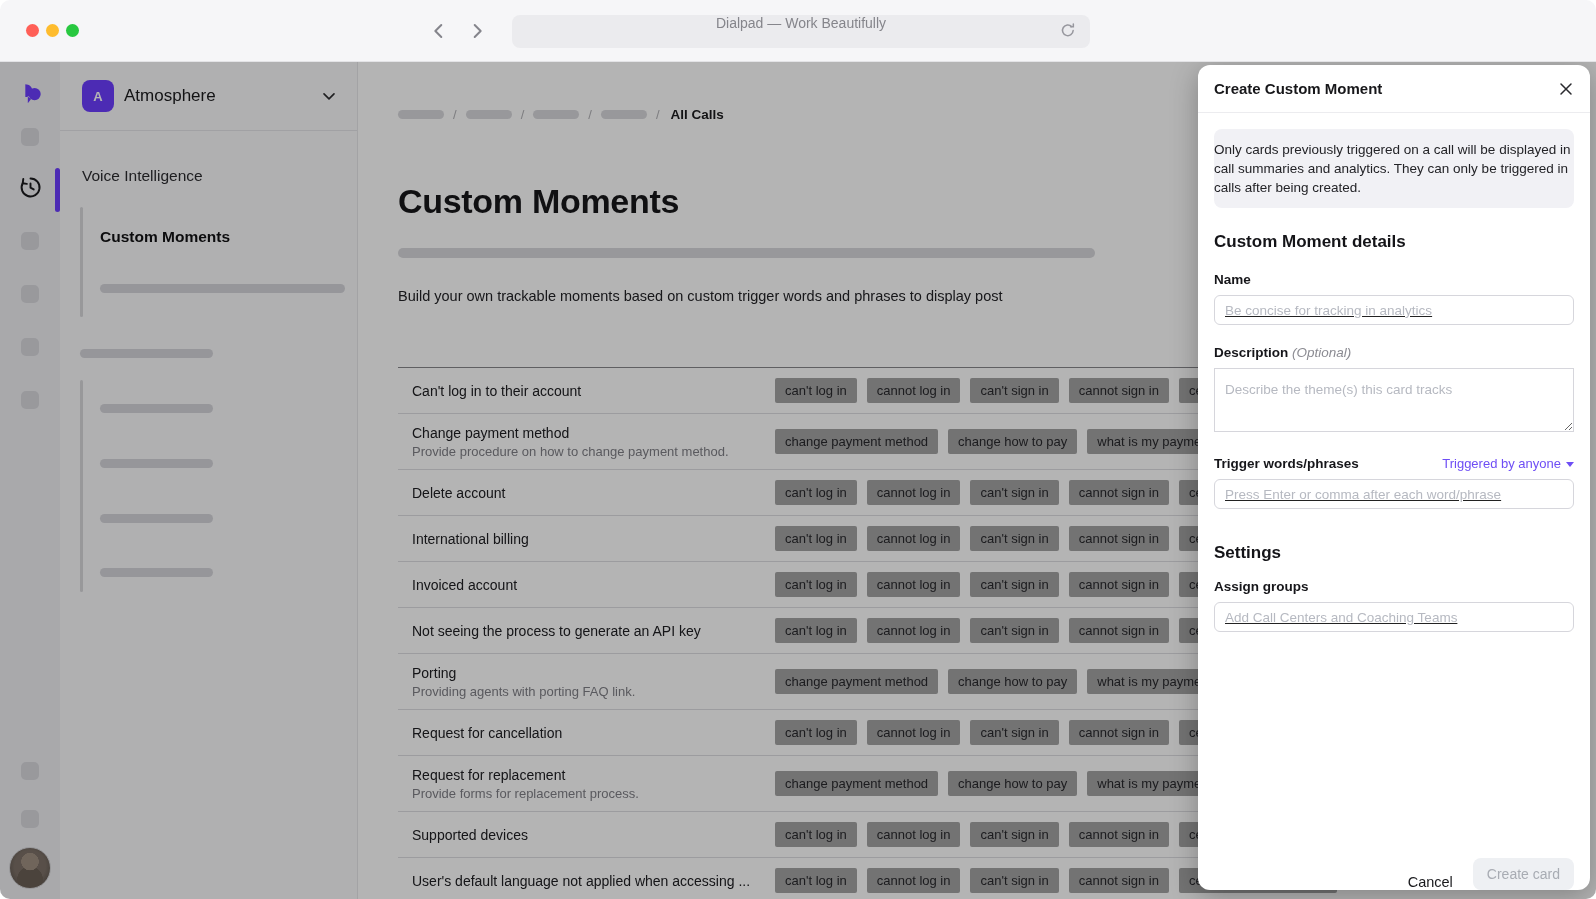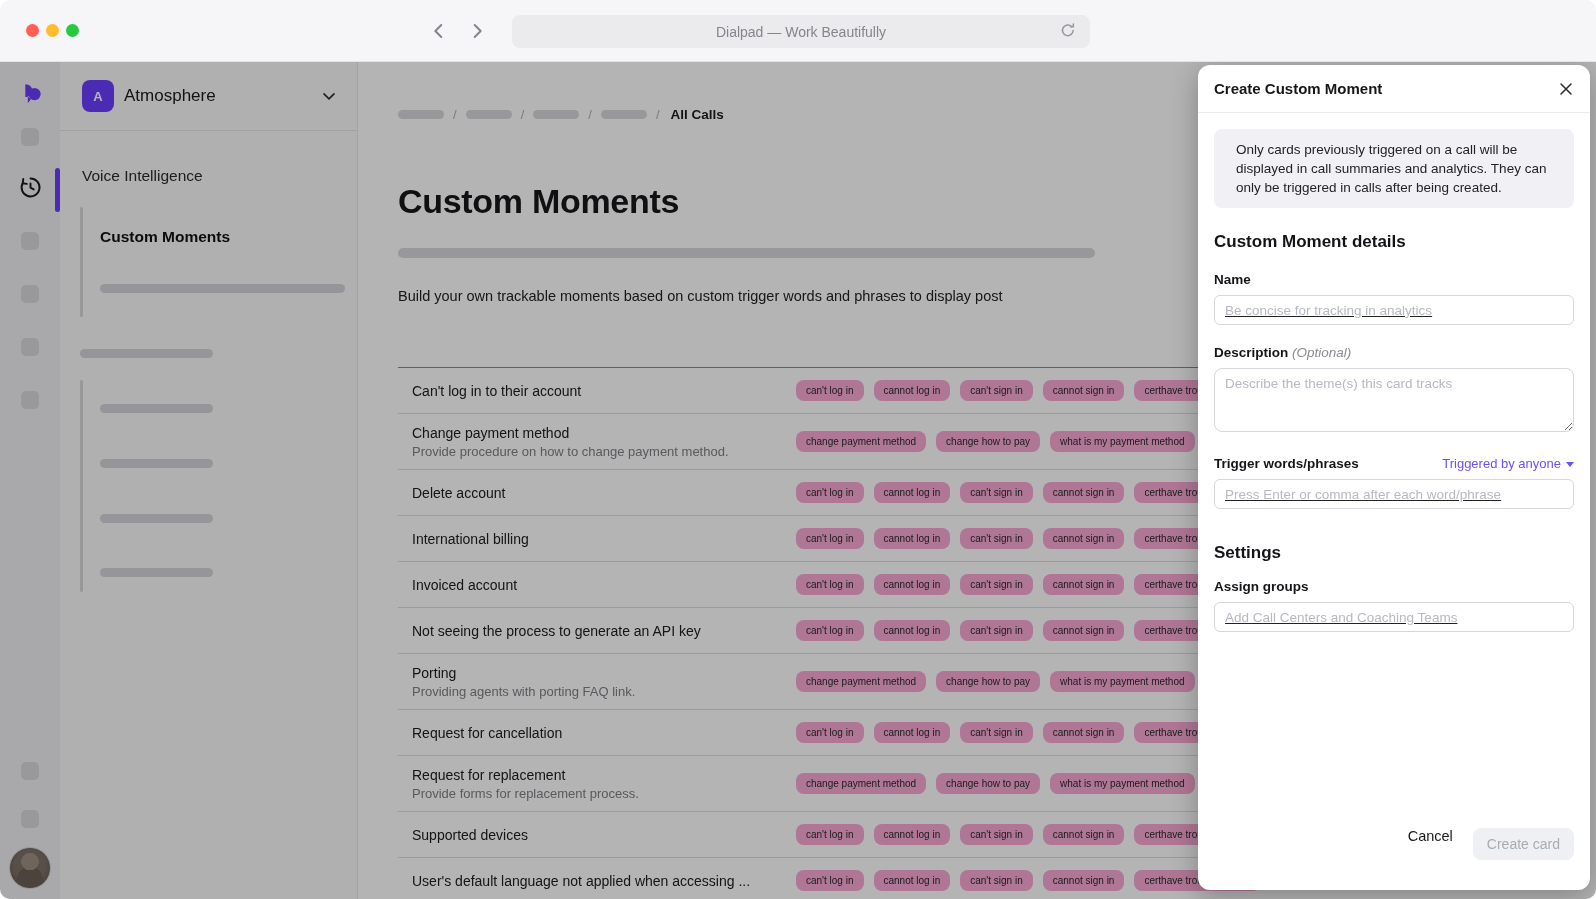--- a/index.html
+++ b/index.html
@@ -10,21 +10,21 @@
   }
 
   
   .chrome { position:absolute; left:0; top:0; width:100%; height:62px;
     background:#f6f6f8; border-bottom:1px solid #e3e3e6; z-index:200; }
   .traffic { position:absolute; top:24px; left:26px; display:flex; gap:7px; }
   .light { width:13px; height:13px; border-radius:50%; }
   .nav-arrows { position:absolute; left:428px; top:20px; display:flex; gap:16px; }
   .nav-arrow { width:22px; height:22px; color:#85858c; cursor:pointer; }
   .urlbar { position:absolute; left:512px; top:15px; width:578px; height:33px;
-    background:#ebebee; border-radius:8px; display:flex; align-items:center;
+    background:#ebebee; border-radius:8px; display:flex; 
     justify-content:center; color:#85858b; font-size:14px; }
   .reload { position:absolute; right:12px; top:6px; width:20px; height:20px; color:#97979e; }
 
   
   .app { position:absolute; left:0; top:62px; width:1596px; height:837px; background:#fff; }
 
   
   .rail { position:absolute; left:0; top:0; width:60px; height:100%; background:#f0f0f3; }
   .logo { position:absolute; left:17px; top:18px; width:27px; height:27px; }
   .rail-sq { position:absolute; left:21px; width:18px; height:18px; border-radius:5px; background:#d9d9de; }
@@ -67,63 +67,63 @@
     border-radius:5px; background:#d8d8dc; }
   .page-desc { position:absolute; left:40px; top:226px; font-size:14.5px; color:#232327; white-space:nowrap; }
 
   
   .table { position:absolute; left:40px; top:278px; width:1164px; }
   .thead { display:flex; align-items:flex-end; height:28px; border-bottom:1px solid #87878c;
     padding-bottom:8px;flex-direction:column; }
   .th { font-size:11px; font-weight:bold; letter-spacing:0.6px; color:#3a3a3e; }
   .th-name { width:363px; padding-left:14px; }
   .th-triggers { padding-left:242px; }
-  .trow { display:flex; align-items:center; border-bottom:1px solid #dedee2; cursor:pointer;gap:21px; }
+  .trow { display:flex; align-items:center; border-bottom:1px solid #dedee2; cursor:pointer; }
   .trow.single { height:46px; }
   .trow.double { height:56px; }
   .tcell-name { width:377px; padding-left:14px; overflow:hidden; }
   .trow-name { font-size:14px; color:#202024; white-space:nowrap; }
   .trow-desc { font-size:13px; color:#808087; margin-top:3px; white-space:nowrap; }
   .tcell-tags { flex:1; display:flex; align-items:center; gap:10px; overflow:hidden;
     white-space:nowrap; }
-  .chip { flex:0 0 auto; background:#f9a8d4; border-radius:8px; padding:5px 10px;
-    font-size:10px; color:#29292d; }
+  .chip { flex:0 0 auto; background:#a3a3a3; border-radius:2px; padding:5px 10px;
+    font-size:13px; color:#29292d; }
   .more-count { flex:0 0 auto; font-size:12px; color:#55555a; }
 
   
   .overlay { position:absolute; inset:0; background:rgba(0,0,0,0.295); z-index:50; }
 
   
   .drawer { position:absolute; left:1198px; top:3px; width:392px; height:825px;
     background:#fff; border-radius:12px; box-shadow:0 6px 28px rgba(0,0,0,0.28); z-index:100; }
   .drawer-header { position:relative; height:48px; border-bottom:1px solid #ececef;
     display:flex; align-items:center; padding:0 16px; }
   .drawer-title { font-size:15px; font-weight:bold; color:#17171a; }
   .drawer-close { position:absolute; right:14px; top:14px; width:20px; height:20px;
     color:#2a2a2e; cursor:pointer; }
   .drawer-body { padding:16px; }
-  .notice { background:#f1f1f5; border-radius:8px; padding:11px 22px; font-size:13.5px;
+  .notice { background:#f1f1f5; border-radius:8px; padding:11px 0; font-size:13.5px;
     line-height:1.42; color:#232327; }
   .section-h { font-size:17px; font-weight:bold; color:#141418; margin-top:24px; }
   .field-label { font-size:13.5px; font-weight:bold; color:#16161a; margin-top:20px; }
   .optional { font-weight:normal; font-style:italic; color:#8b8b92; }
   .t-input { margin-top:8px; width:100%; height:30px; border:1px solid #d6d6dc; border-radius:6px;
     padding:0 10px; font-size:13.5px; font-family:"Liberation Sans",sans-serif; color:#222;
     background:#fff; outline:none;text-decoration:underline; }
   .t-input::placeholder, .t-area::placeholder { color:#b6b9c1; }
-  .t-area { margin-top:8px; width:100%; height:64px; border:1px solid #d6d6dc; border-radius:8px;
-    padding:7px 10px; font-size:13.5px; font-family:"Liberation Sans",sans-serif; color:#222;
+  .t-area { margin-top:8px; width:100%; height:64px; border:1px solid #d6d6dc; border-radius:0;
+    padding:13px 10px; font-size:13.5px; font-family:"Liberation Sans",sans-serif; color:#222;
     resize:vertical; outline:none; }
   .trigger-row { display:flex; align-items:flex-end; justify-content:space-between; margin-top:20px; }
   .trigger-link { font-size:13px; color:#6e4ef5; cursor:pointer; display:flex; align-items:center; gap:5px; }
   .caret-down { width:0; height:0; border-left:4px solid transparent; border-right:4px solid transparent;
     border-top:5px solid #6e4ef5; margin-top:2px; }
   .settings-h { margin-top:34px; }
   .drawer-footer { position:absolute; left:0; right:0; bottom:0; height:62px;
-    display:flex; align-items:flex-start; justify-content:flex-end; gap:20px; padding:0 16px;margin-left:12px; }
+    display:flex; align-items:flex-end; justify-content:flex-end; gap:20px; padding:0 16px;margin-left:12px; }
   .cancel-btn { font-size:14.5px; color:#19191c; background:none; border:none; cursor:pointer;
     font-family:"Liberation Sans",sans-serif; }
   .create-btn { font-size:14px; color:#a8acb3; background:#eef0f3; border:none; border-radius:8px;
     height:32px; padding:0 14px; font-family:"Liberation Sans",sans-serif; cursor:default; }
   svg { display:block; }
 </style>
 </head>
 <body>
 
 <div class="window">

